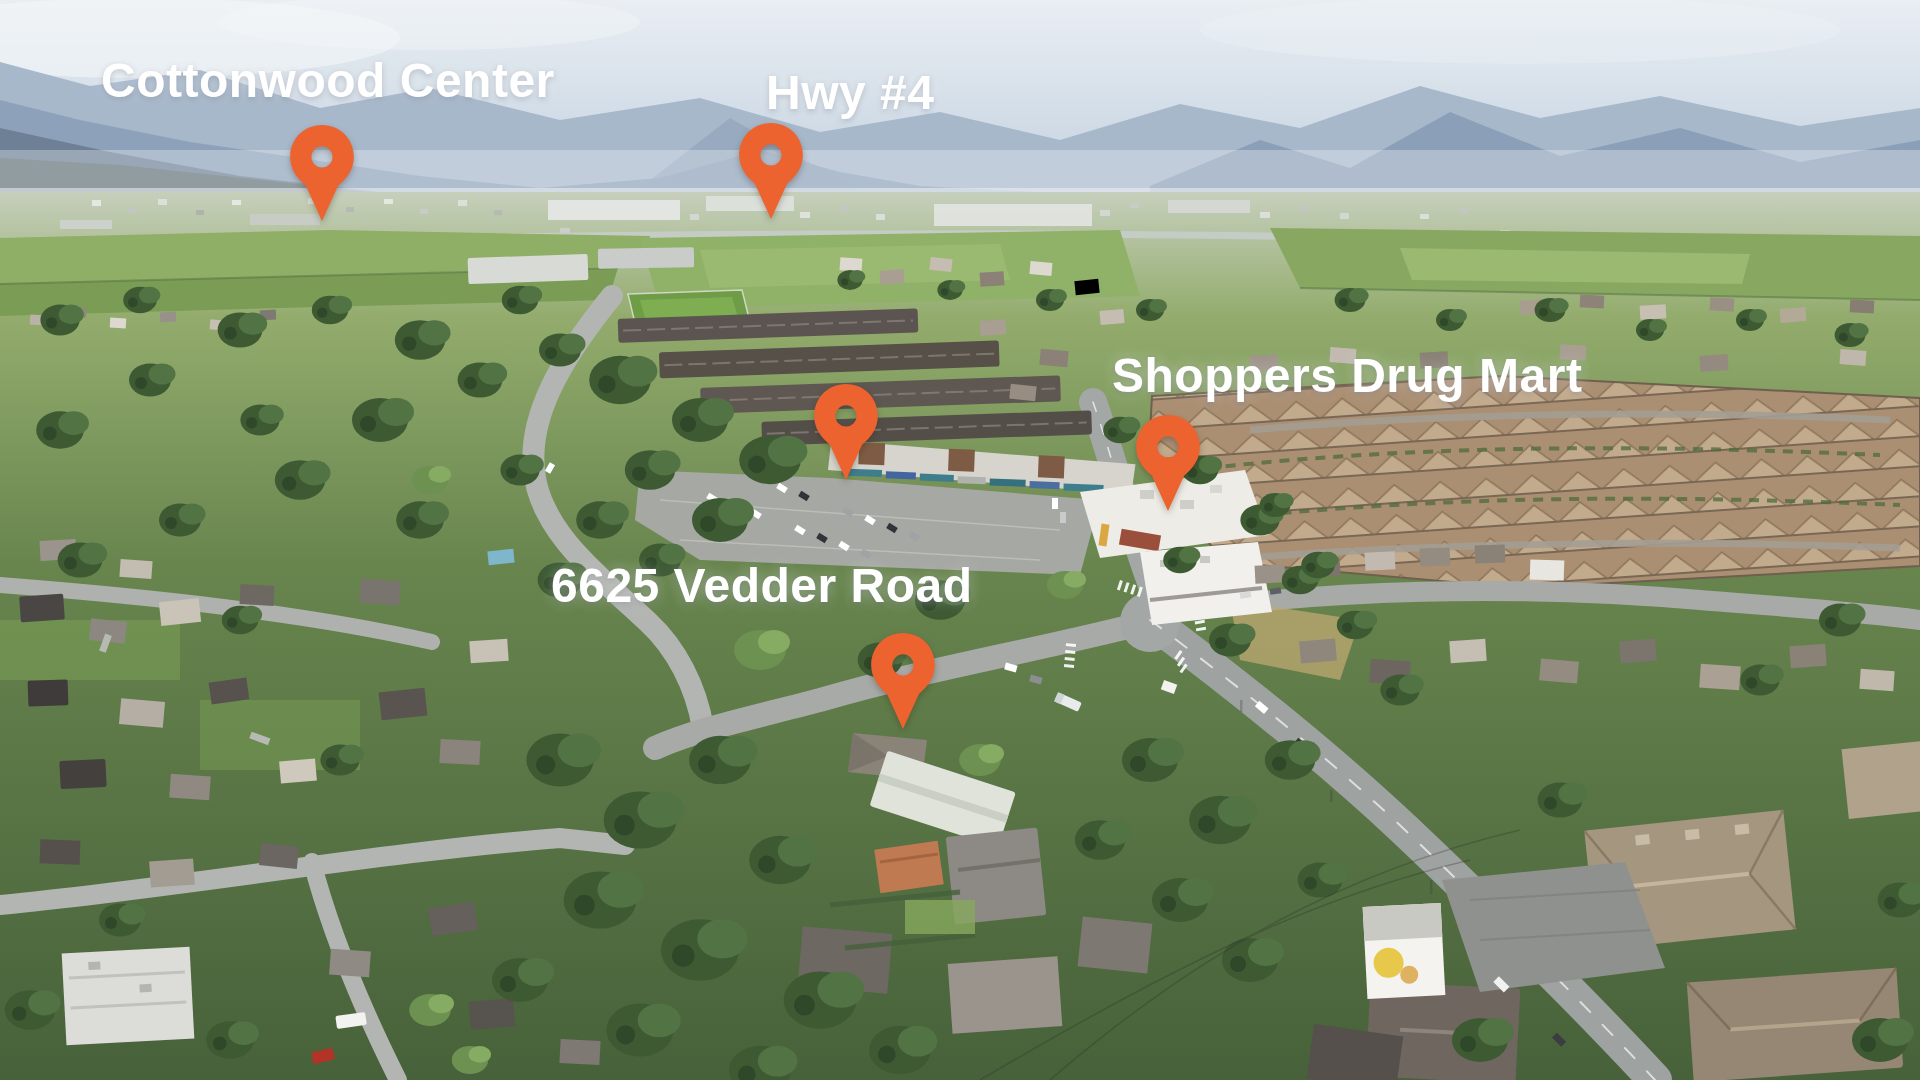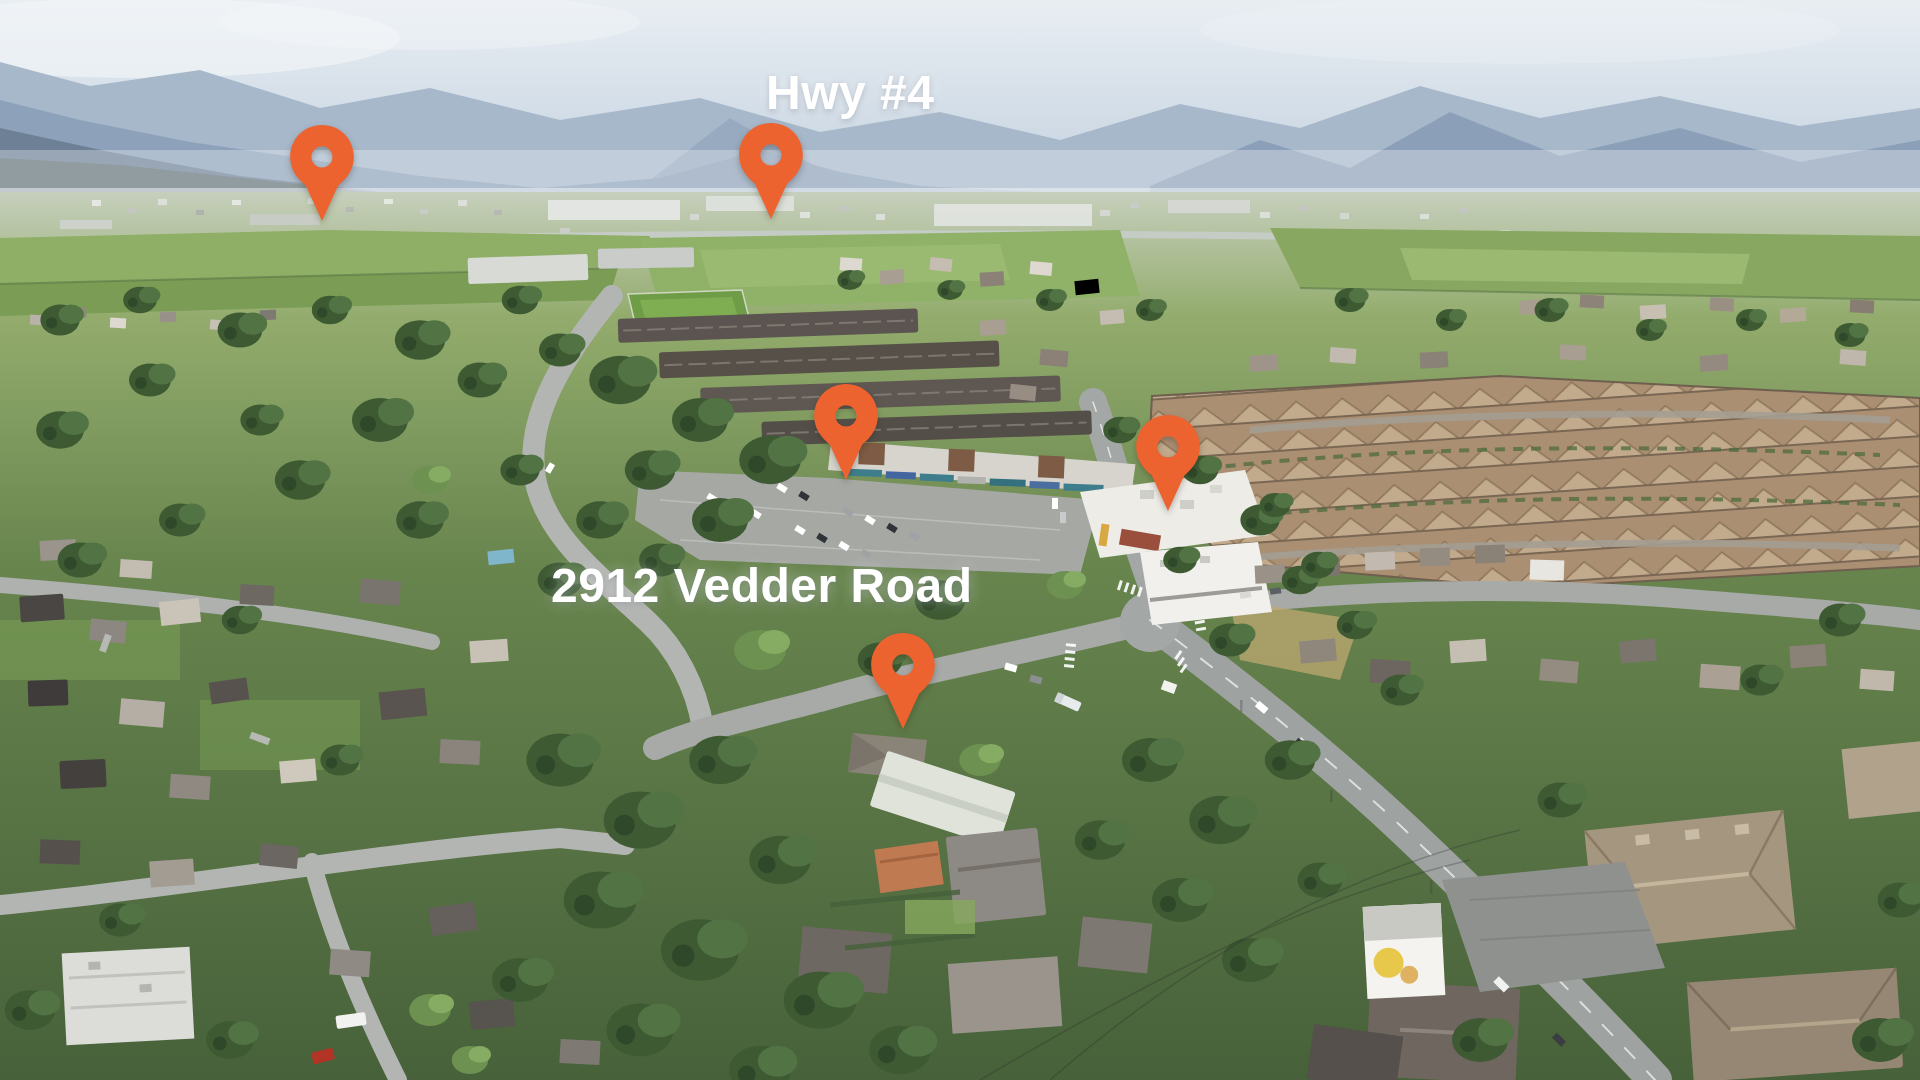--- a/index.html
+++ b/index.html
@@ -473,22 +473,24 @@
 
   <g stroke="#2b2b2b" opacity=".28" fill="none">
     <path d="M1050,1080 C1200,950 1350,870 1520,830" stroke-width="1.5"></path>
     <path d="M980,1080 C1150,980 1300,900 1470,860" stroke-width="1.5"></path>
     <rect x="1240" y="700" width="2.5" height="12" stroke="none" fill="#3a3a38"></rect>
     <rect x="1330" y="790" width="2.5" height="12" stroke="none" fill="#3a3a38"></rect>
     <rect x="1430" y="880" width="2.5" height="14" stroke="none" fill="#3a3a38"></rect>
   </g>
 </svg>
 
+<div class="map-label" style="left:101px;top:53px">Cottonwood Center</div>
 <div class="map-label" style="left:766px;top:65px">Hwy #4</div>
-<div class="map-label" style="left:551px;top:558px">2912 Vedder Road</div>
+<div class="map-label" style="left:1112px;top:348px">Shoppers Drug Mart</div>
+<div class="map-label" style="left:551px;top:558px">6625 Vedder Road</div>
 
 <svg class="pin" style="left:287px;top:124px" viewBox="0 0 68 100">
   <path fill-rule="evenodd" d="M34,1 C15.5,1 1.5,15.4 1.5,33.6 C1.5,45.8 8.3,55.4 17.6,62.9 L34,99 L50.4,62.9 C59.7,55.4 66.5,45.8 66.5,33.6 C66.5,15.4 52.5,1 34,1 Z M44.8,33.6 A10.8,10.8 0 1 1 23.2,33.6 A10.8,10.8 0 1 1 44.8,33.6 Z" fill="#ec6330"></path>
 </svg>
 <svg class="pin" style="left:736px;top:122px" viewBox="0 0 68 100">
   <path fill-rule="evenodd" d="M34,1 C15.5,1 1.5,15.4 1.5,33.6 C1.5,45.8 8.3,55.4 17.6,62.9 L34,99 L50.4,62.9 C59.7,55.4 66.5,45.8 66.5,33.6 C66.5,15.4 52.5,1 34,1 Z M44.8,33.6 A10.8,10.8 0 1 1 23.2,33.6 A10.8,10.8 0 1 1 44.8,33.6 Z" fill="#ec6330"></path>
 </svg>
 <svg class="pin" style="left:811px;top:383px" viewBox="0 0 68 100">
   <path fill-rule="evenodd" d="M34,1 C15.5,1 1.5,15.4 1.5,33.6 C1.5,45.8 8.3,55.4 17.6,62.9 L34,99 L50.4,62.9 C59.7,55.4 66.5,45.8 66.5,33.6 C66.5,15.4 52.5,1 34,1 Z M44.8,33.6 A10.8,10.8 0 1 1 23.2,33.6 A10.8,10.8 0 1 1 44.8,33.6 Z" fill="#ec6330"></path>
 </svg>

